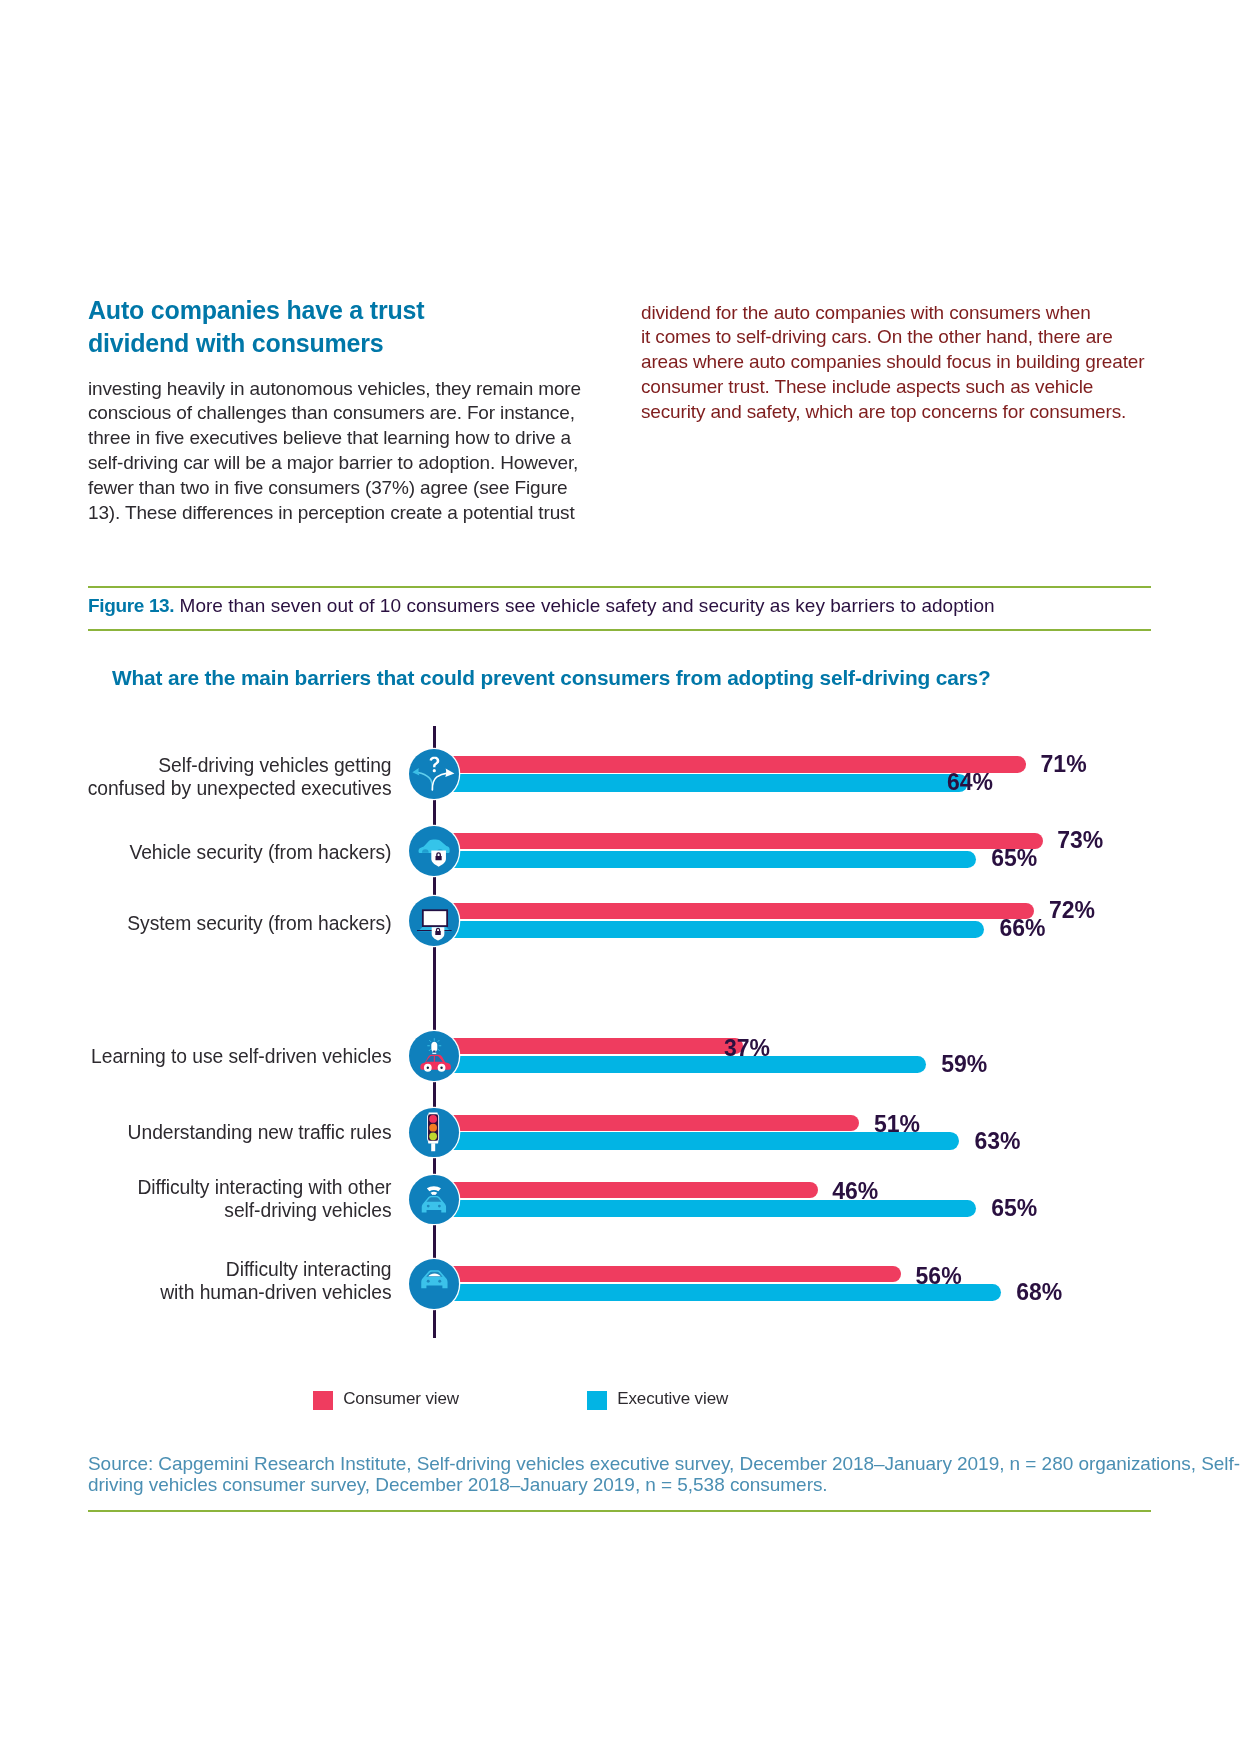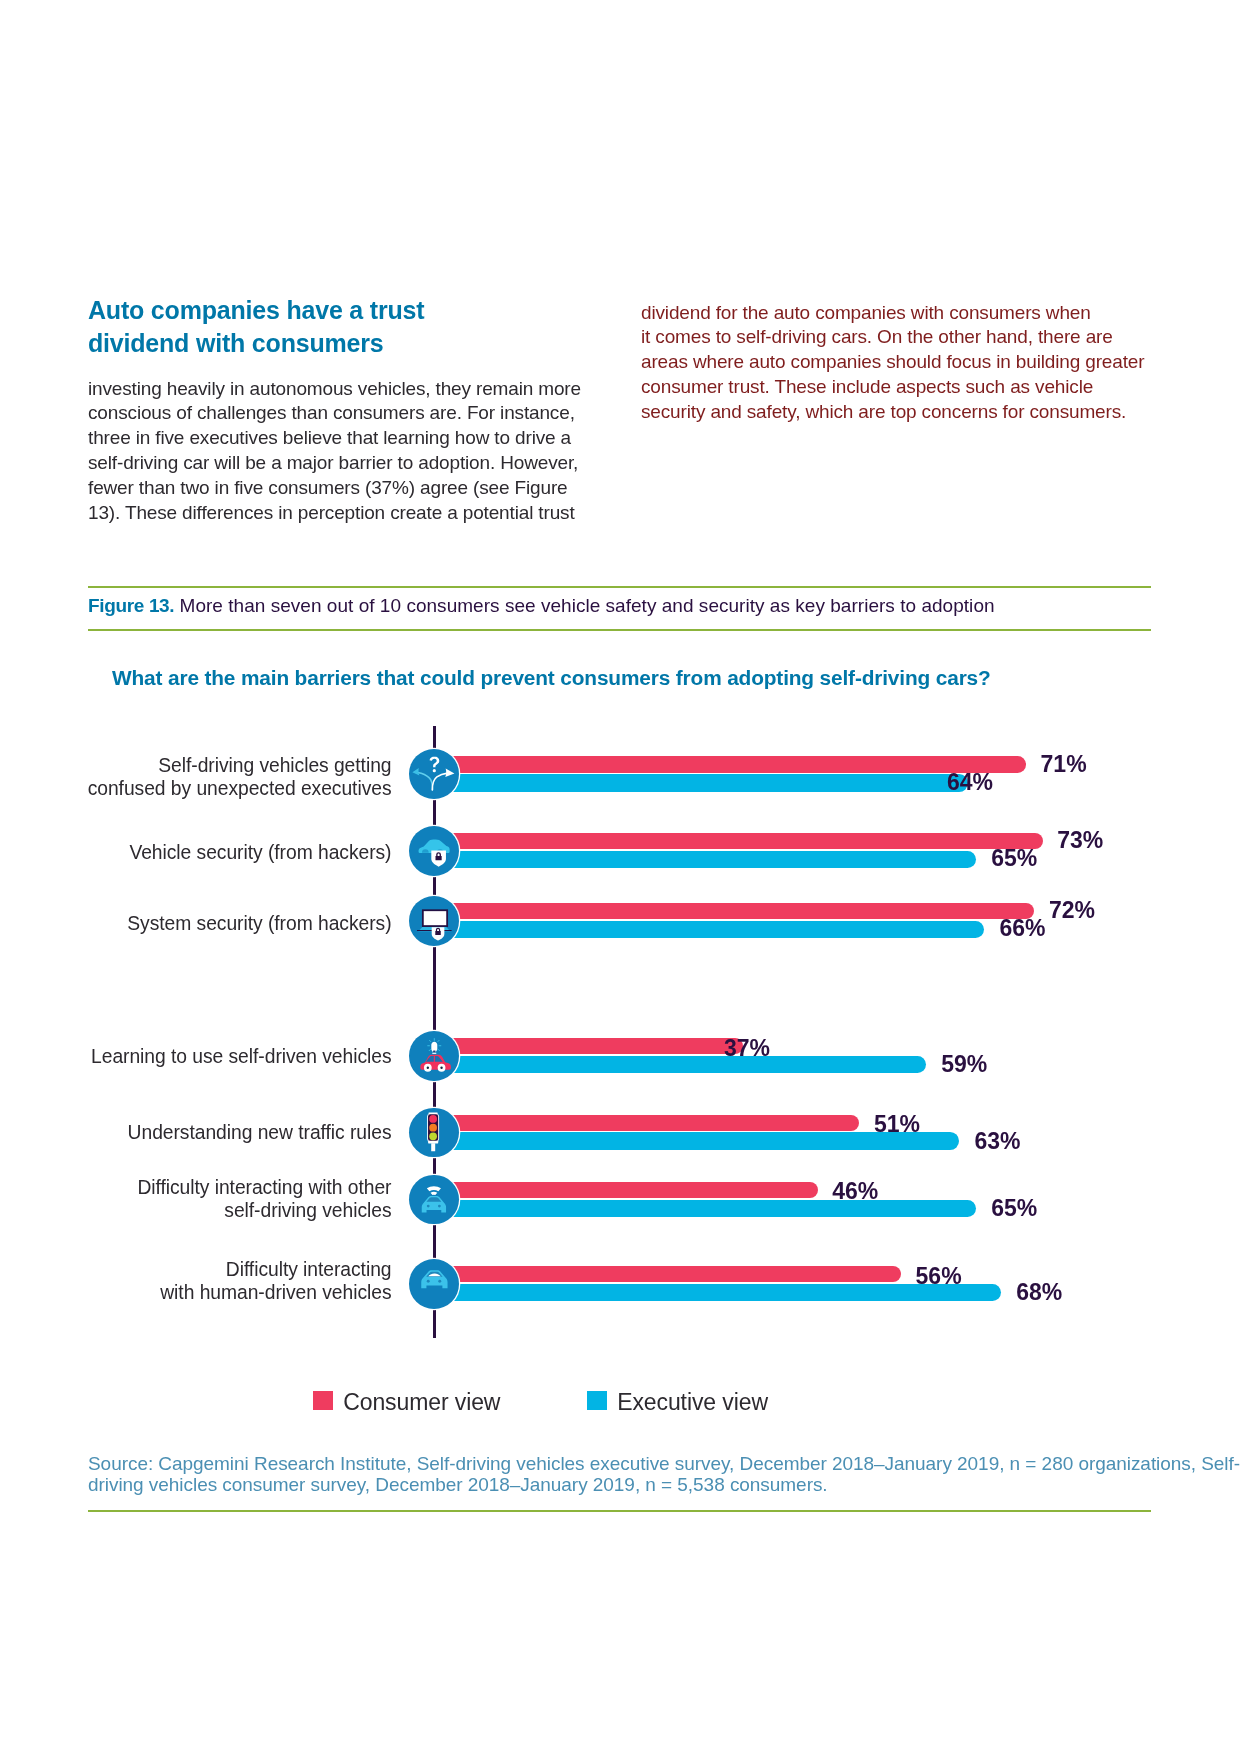--- a/index.html
+++ b/index.html
@@ -39,21 +39,21 @@
   .bar.c{background:#ef3c5f;}
   .bar.e{background:#02b4e4;}
   .val{position:absolute;font-size:23px;font-weight:bold;color:#2a1040;
     letter-spacing:0px;white-space:nowrap;}
   .icon{position:absolute;left:409.4px;width:49.8px;height:49.8px;border-radius:50%;box-shadow:0 0 0 1.3px #ffffff;
     background:#0f80bc;overflow:hidden;}
   .icon svg{display:block;width:49.8px;height:49.8px;}
 
   
   .lg-sw{position:absolute;width:20.1px;height:19.1px;top:1390.8px;}
-  .lg-tx{position:absolute;top:1389px;font-size:23px;color:#2d2a2f;
+  .lg-tx{position:absolute;top:1389px;font-size:17px;color:#2d2a2f;
     letter-spacing:-0.1px;white-space:nowrap;}
 
   
   #source{position:absolute;left:88px;top:1454px;width:1100px;white-space:nowrap;font-size:19px;
     line-height:20.8px;color:#4b8fb3;letter-spacing:-0.05px;}
 </style>
 </head>
 <body>
 
 <div class="page">

